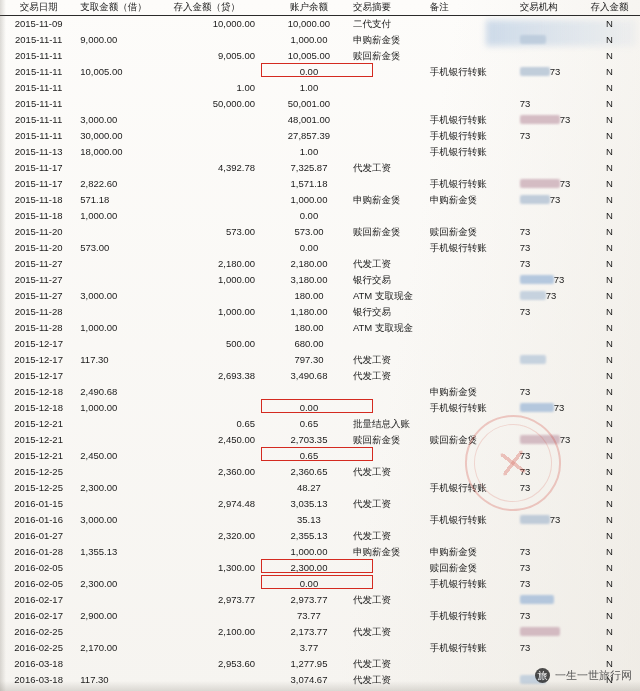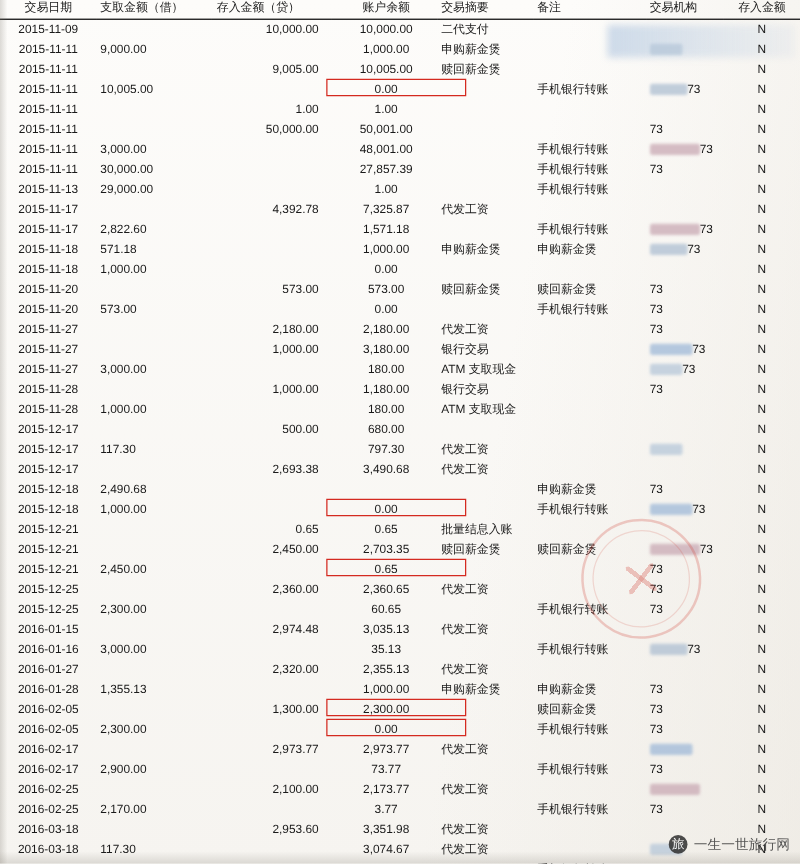--- a/index.html
+++ b/index.html
@@ -231,21 +231,21 @@
           <td class="c-debit">30,000.00</td>
           <td class="c-credit"></td>
           <td class="c-bal">27,857.39</td>
           <td class="c-abs"></td>
           <td class="c-note">手机银行转账</td>
           <td class="c-org"><span>73</span></td>
           <td class="c-flag">N</td>
         </tr>
         <tr>
           <td class="c-date">2015-11-13</td>
-          <td class="c-debit">29,000.00</td>
+          <td class="c-debit">18,000.00</td>
           <td class="c-credit"></td>
           <td class="c-bal">1.00</td>
           <td class="c-abs"></td>
           <td class="c-note">手机银行转账</td>
           <td class="c-org"><span></span></td>
           <td class="c-flag">N</td>
         </tr>
         <tr>
           <td class="c-date">2015-11-17</td>
           <td class="c-debit"></td>
@@ -443,21 +443,21 @@
           <td class="c-bal">2,360.65</td>
           <td class="c-abs">代发工资</td>
           <td class="c-note"></td>
           <td class="c-org"><span>73</span></td>
           <td class="c-flag">N</td>
         </tr>
         <tr>
           <td class="c-date">2015-12-25</td>
           <td class="c-debit">2,300.00</td>
           <td class="c-credit"></td>
-          <td class="c-bal">60.65</td>
+          <td class="c-bal">48.27</td>
           <td class="c-abs"></td>
           <td class="c-note">手机银行转账</td>
           <td class="c-org"><span>73</span></td>
           <td class="c-flag">N</td>
         </tr>
         <tr>
           <td class="c-date">2016-01-15</td>
           <td class="c-debit"></td>
           <td class="c-credit">2,974.48</td>
           <td class="c-bal">3,035.13</td>
@@ -553,21 +553,21 @@
           <td class="c-bal">3.77</td>
           <td class="c-abs"></td>
           <td class="c-note">手机银行转账</td>
           <td class="c-org"><span>73</span></td>
           <td class="c-flag">N</td>
         </tr>
         <tr>
           <td class="c-date">2016-03-18</td>
           <td class="c-debit"></td>
           <td class="c-credit">2,953.60</td>
-          <td class="c-bal">3,351.98</td>
+          <td class="c-bal">1,277.95</td>
           <td class="c-abs">代发工资</td>
           <td class="c-note"></td>
           <td class="c-org"><span></span></td>
           <td class="c-flag">N</td>
         </tr>
         <tr>
           <td class="c-date">2016-03-18</td>
           <td class="c-debit">117.30</td>
           <td class="c-credit"></td>
           <td class="c-bal">3,074.67</td>

